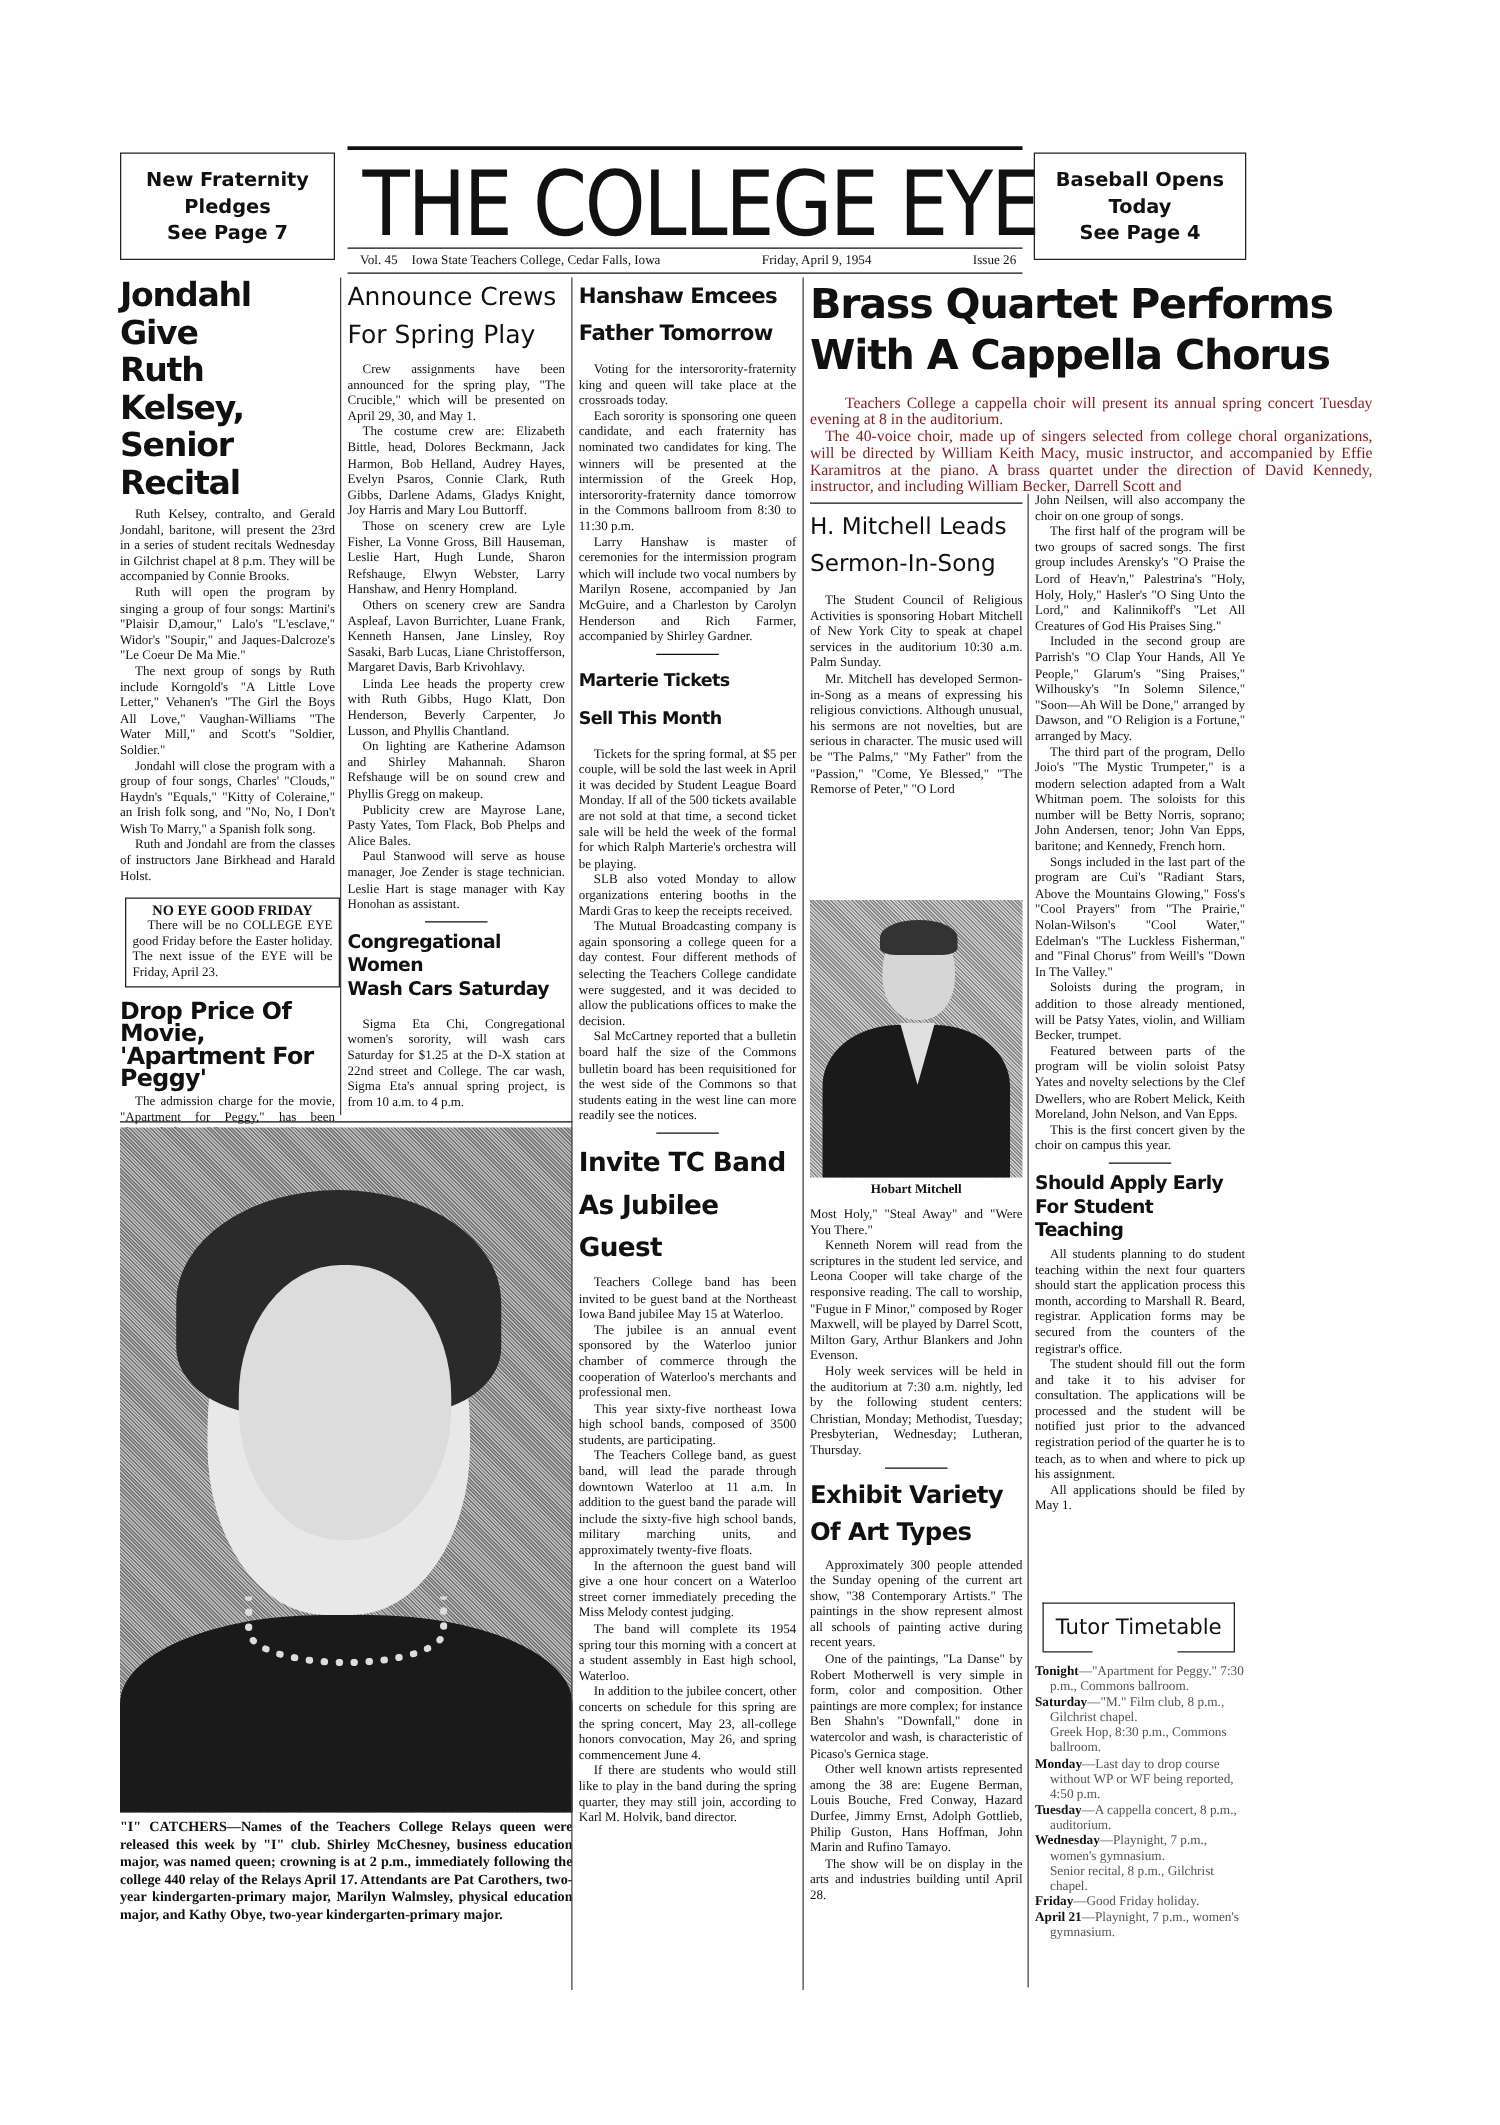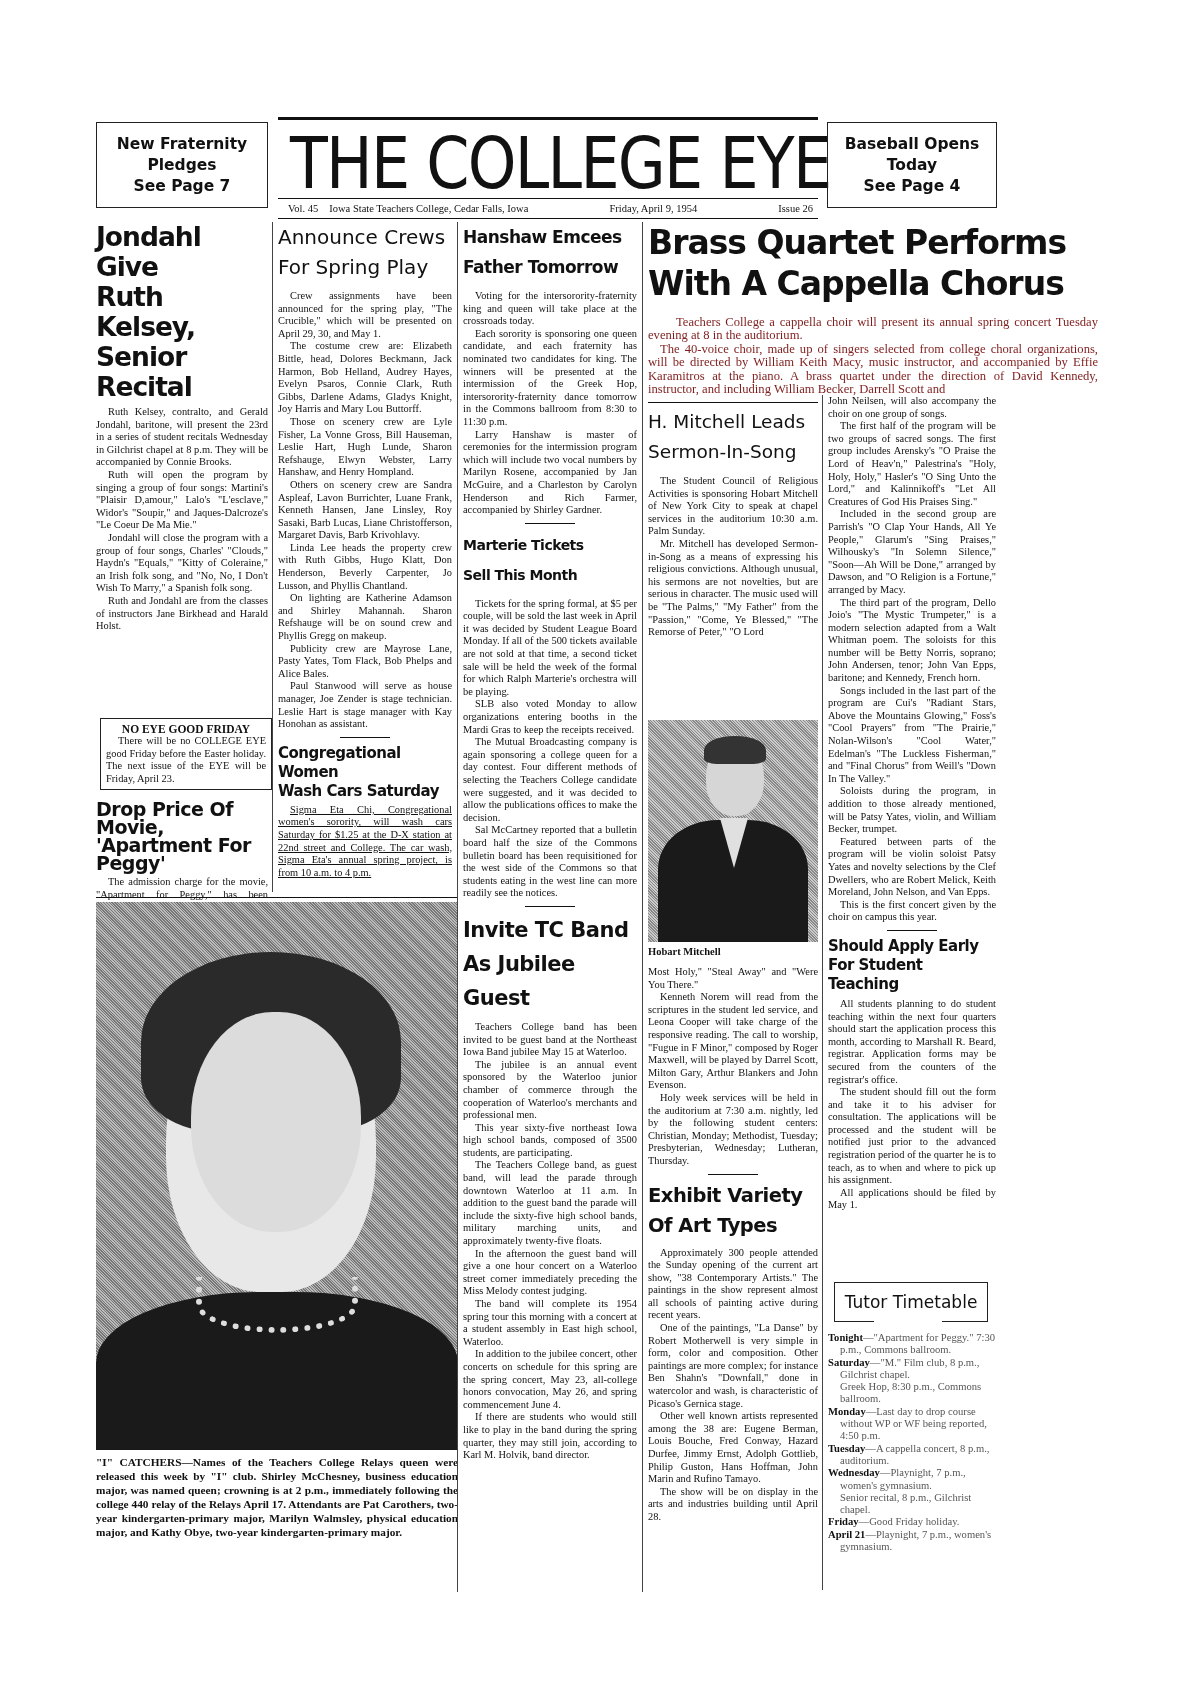--- a/index.html
+++ b/index.html
@@ -50,20 +50,21 @@
 
 <div class="abs" style="left:96px;top:222px;width:172px;">
   <div class="head-xl" style="font-size:26.5px;line-height:30px;">
     <div>Jondahl Give</div>
     <div>Ruth Kelsey,</div>
     <div>Senior Recital</div>
   </div>
   <div class="body" style="margin-top:4px;">
     <p>Ruth Kelsey, contralto, and Gerald Jondahl, baritone, will present the 23rd in a series of student recitals Wednesday in Gilchrist chapel at 8 p.m. They will be accompanied by Connie Brooks.</p>
     <p>Ruth will open the program by singing a group of four songs: Martini's "Plaisir D,amour," Lalo's "L'esclave," Widor's "Soupir," and Jaques-Dalcroze's "Le Coeur De Ma Mie."</p>
+    <p>The next group of songs by Ruth include Korngold's "A Little Love Letter," Vehanen's "The Girl the Boys All Love," Vaughan-Williams "The Water Mill," and Scott's "Soldier, Soldier."</p>
     <p>Jondahl will close the program with a group of four songs, Charles' "Clouds," Haydn's "Equals," "Kitty of Coleraine," an Irish folk song, and "No, No, I Don't Wish To Marry," a Spanish folk song.</p>
     <p>Ruth and Jondahl are from the classes of instructors Jane Birkhead and Harald Holst.</p>
   </div>
 </div>
 
 <div class="abs box" style="left:100px;top:718px;width:160px;padding:4px 5px;">
   <div style="font-weight:bold;font-size:11.5px;text-align:center;">NO EYE GOOD FRIDAY</div>
   <div class="body">
       <p>There will be no COLLEGE EYE good Friday before the Easter holiday. The next issue of the EYE will be Friday, April 23.</p>
     </div>
@@ -94,21 +95,21 @@
     <p>Linda Lee heads the property crew with Ruth Gibbs, Hugo Klatt, Don Henderson, Beverly Carpenter, Jo Lusson, and Phyllis Chantland.</p>
     <p>On lighting are Katherine Adamson and Shirley Mahannah. Sharon Refshauge will be on sound crew and Phyllis Gregg on makeup.</p>
     <p>Publicity crew are Mayrose Lane, Pasty Yates, Tom Flack, Bob Phelps and Alice Bales.</p>
     <p>Paul Stanwood will serve as house manager, Joe Zender is stage technician. Leslie Hart is stage manager with Kay Honohan as assistant.</p>
   </div>
   <div class="divider"></div>
   <div class="head-xl" style="font-size:15px;line-height:19px;letter-spacing:-0.5px;">
     <div>Congregational Women</div>
     <div>Wash Cars Saturday</div>
   </div>
-  <div class="body" style="margin-top:3px;text-decoration:underline;">
+  <div class="body" style="margin-top:13px;">
     <p>Sigma Eta Chi, Congregational women's sorority, will wash cars Saturday for $1.25 at the D-X station at 22nd street and College. The car wash, Sigma Eta's annual spring project, is from 10 a.m. to 4 p.m.</p>
   </div>
 </div>
 
 <div class="abs rule" style="left:96px;top:897px;width:362px;"></div>
 
 <div class="abs photo" style="left:96px;top:902px;width:362px;height:548px;">
   <div style="position:absolute;left:70px;top:90px;width:210px;height:300px;border-radius:50% 50% 45% 45%;background:#e8e8e8;"></div>
   <div style="position:absolute;left:45px;top:50px;width:260px;height:180px;border-radius:50% 50% 30% 30%;background:#2a2a2a;"></div>
   <div style="position:absolute;left:95px;top:110px;width:170px;height:220px;border-radius:48%;background:#dcdcdc;"></div>
@@ -181,21 +182,21 @@
     <p>Mr. Mitchell has developed Sermon-in-Song as a means of expressing his religious convictions. Although unusual, his sermons are not novelties, but are serious in character. The music used will be "The Palms," "My Father" from the "Passion," "Come, Ye Blessed," "The Remorse of Peter," "O Lord</p>
   </div>
 </div>
 
 <div class="abs photo" style="left:648px;top:720px;width:170px;height:222px;background:repeating-linear-gradient(45deg,#888 0 1px,#ccc 1px 2px);">
   <div style="position:absolute;left:58px;top:22px;width:58px;height:74px;border-radius:46%;background:#d6d6d6;"></div>
   <div style="position:absolute;left:56px;top:16px;width:62px;height:28px;border-radius:50% 50% 20% 20%;background:#333;"></div>
   <div style="position:absolute;left:10px;top:100px;width:150px;height:122px;border-radius:40% 40% 0 0;background:#1a1a1a;"></div>
   <div style="position:absolute;left:72px;top:98px;width:28px;height:50px;background:#e0e0e0;clip-path:polygon(0 0,100% 0,50% 100%);"></div>
 </div>
-<div class="abs" style="left:648px;top:946px;width:170px;font-size:10.5px;font-weight:bold;text-align:left;">Hobart Mitchell</div>
+<div class="abs" style="left:648px;top:946px;width:170px;font-size:10.5px;font-weight:bold;text-align:center;">Hobart Mitchell</div>
 
 <div class="abs" style="left:648px;top:966px;width:170px;">
   <div class="body">
     <p style="text-indent:0;">Most Holy," "Steal Away" and "Were You There."</p>
     <p>Kenneth Norem will read from the scriptures in the student led service, and Leona Cooper will take charge of the responsive reading. The call to worship, "Fugue in F Minor," composed by Roger Maxwell, will be played by Darrel Scott, Milton Gary, Arthur Blankers and John Evenson.</p>
     <p>Holy week services will be held in the auditorium at 7:30 a.m. nightly, led by the following student centers: Christian, Monday; Methodist, Tuesday; Presbyterian, Wednesday; Lutheran, Thursday.</p>
   </div>
   <div class="divider"></div>
   <div class="head-xl" style="font-size:19.5px;line-height:30px;letter-spacing:-0.5px;">
     <div>Exhibit Variety</div>

